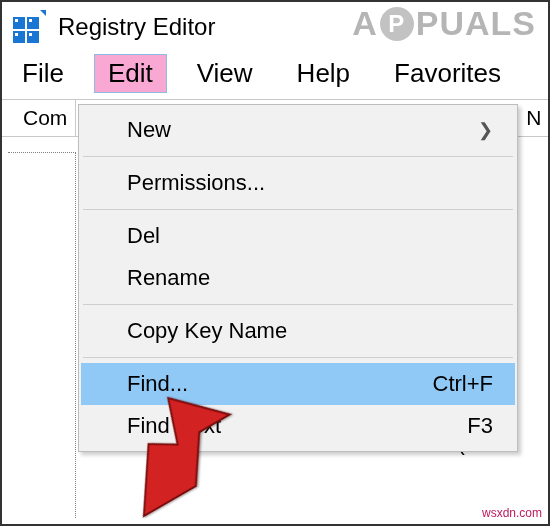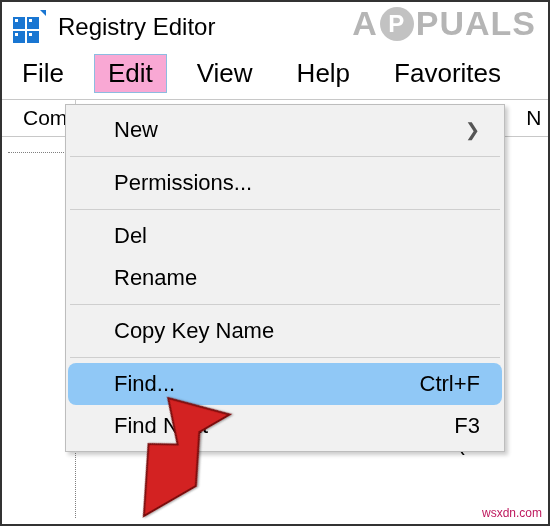--- a/index.html
+++ b/index.html
@@ -61,38 +61,37 @@
     border: 1px dotted #7f7f7f;
     border-left:none; border-bottom:none;
   }
   .data-col {
      position:absolute; left: 430px; top:0; font-size:22px; line-height: 42px;
      color:#000;
      padding-top:18px;
   }
   .dropdown {
     position: absolute;
-    left: 63px; top: 102px;
+    left: 76px; top: 102px;
     width: 440px;
     background: #f1f1f1;
     border: 1px solid #bdbdbd;
     box-shadow: 3px 3px 4px rgba(0,0,0,0.2);
     font-size: 22px;
     padding: 4px 2px;
   }
   .dropdown .item {
     display:flex;
     align-items:center;
     justify-content: space-between;
     padding: 8px 22px 8px 46px;
     cursor: default;
   }
   .dropdown .item.highlight {
     background: #90c8f6;
-    border-radius: 8px;
   }
   .dropdown .sep {
     height:1px; background:#cfcfcf; margin: 5px 2px;
   }
   .chev { font-size:18px; color:#555; }
   .watermark {
     position:absolute; top: 2px; right: 12px;
     font-size: 34px; font-weight:700; letter-spacing:1px;
     color: rgba(120,120,120,0.55);
     font-family: Arial, sans-serif;

